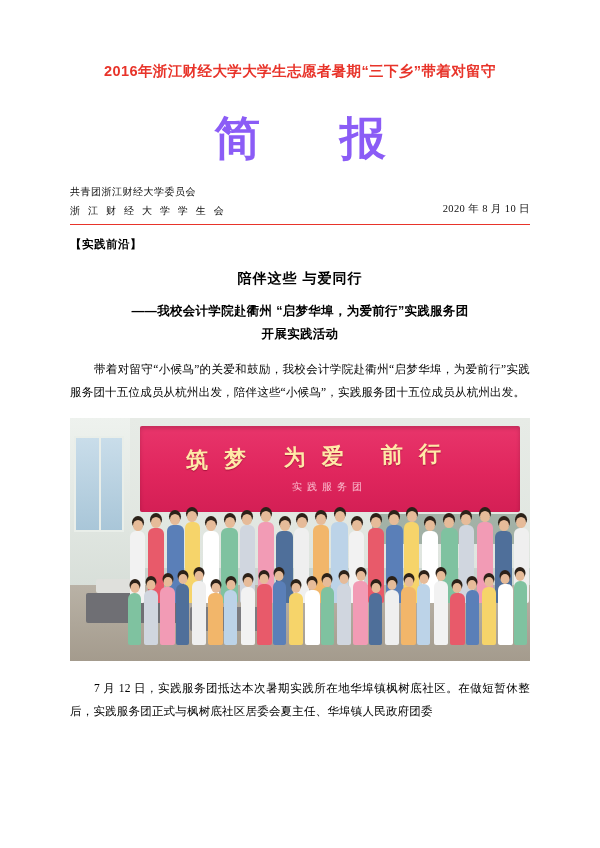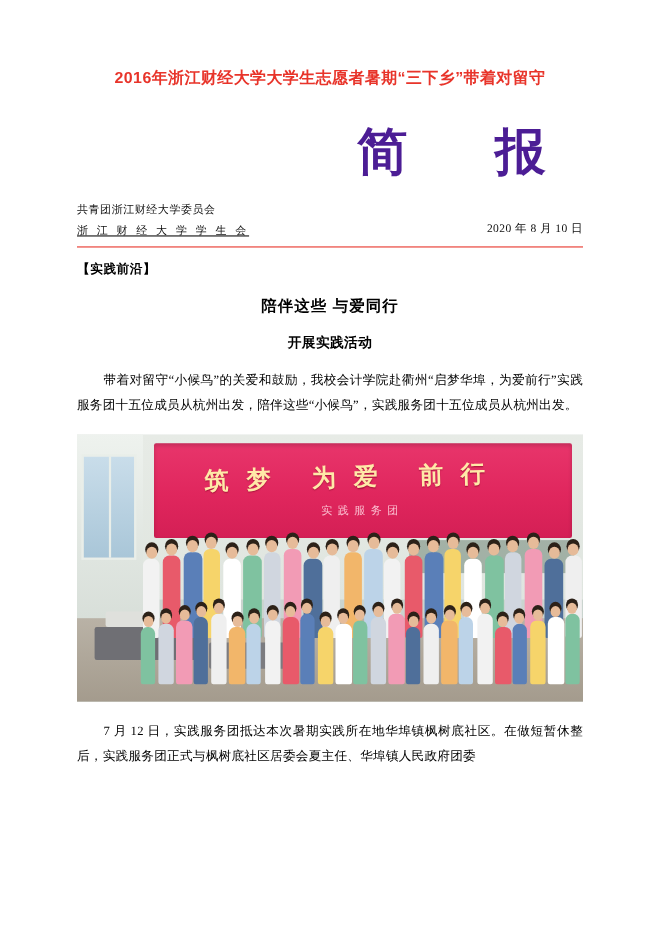--- a/index.html
+++ b/index.html
@@ -27,22 +27,22 @@
     color: #e8342a;
     font-family: "Liberation Sans", sans-serif;
     font-weight: bold;
     font-size: 14.5px;
     letter-spacing: 0.4px;
     line-height: 1.3;
     margin: 0 0 6px 0;
     white-space: nowrap;
   }
   .big-title {
-    text-align: right;
-    color: #4c1d95;
+    text-align: center;
+    color: #8b5cf6;
     font-family: "Liberation Serif", serif;
     font-weight: bold;
     font-size: 46px;
     letter-spacing: 34px;
     text-indent: 34px;
     margin: 32px 0 0 0;
     line-height: 1.15;
   }
   .issue {
     text-align: center;
@@ -58,21 +58,20 @@
     font-size: 10px;
     font-family: "Liberation Sans", sans-serif;
     line-height: 1.9;
     color: #111;
   }
   .org-line-1 {
     letter-spacing: 0.5px;
   }
   .org-line-2 {
     letter-spacing: 2.6px;
-    text-decoration: underline;
   }
   .date {
     position: absolute;
     right: 0;
     bottom: 1px;
     font-size: 10.5px;
     font-family: "Liberation Serif", serif;
     letter-spacing: 0.4px;
   }
   .hr-red {
@@ -242,20 +241,21 @@
     <div class="date">2020 年 8 月 10 日</div>
   </div>
 
   <hr class="hr-red">
 
   <div class="section-tag">【实践前沿】</div>
 
   <div class="art-title">陪伴这些 与爱同行</div>
 
   <div class="art-subtitle">
+    <div>——我校会计学院赴衢州 “启梦华埠，为爱前行”实践服务团</div>
     <div>开展实践活动</div>
   </div>
 
   <div class="para">带着对留守“小候鸟”的关爱和鼓励，我校会计学院赴衢州“启梦华埠，为爱前行”实践服务团十五位成员从杭州出发，陪伴这些“小候鸟”，实践服务团十五位成员从杭州出发。</div>
 
   <div class="photo-wrap">
     <div class="photo">
       <div class="wall"></div>
       <div class="wall-left"></div>
       <div class="window"></div>

